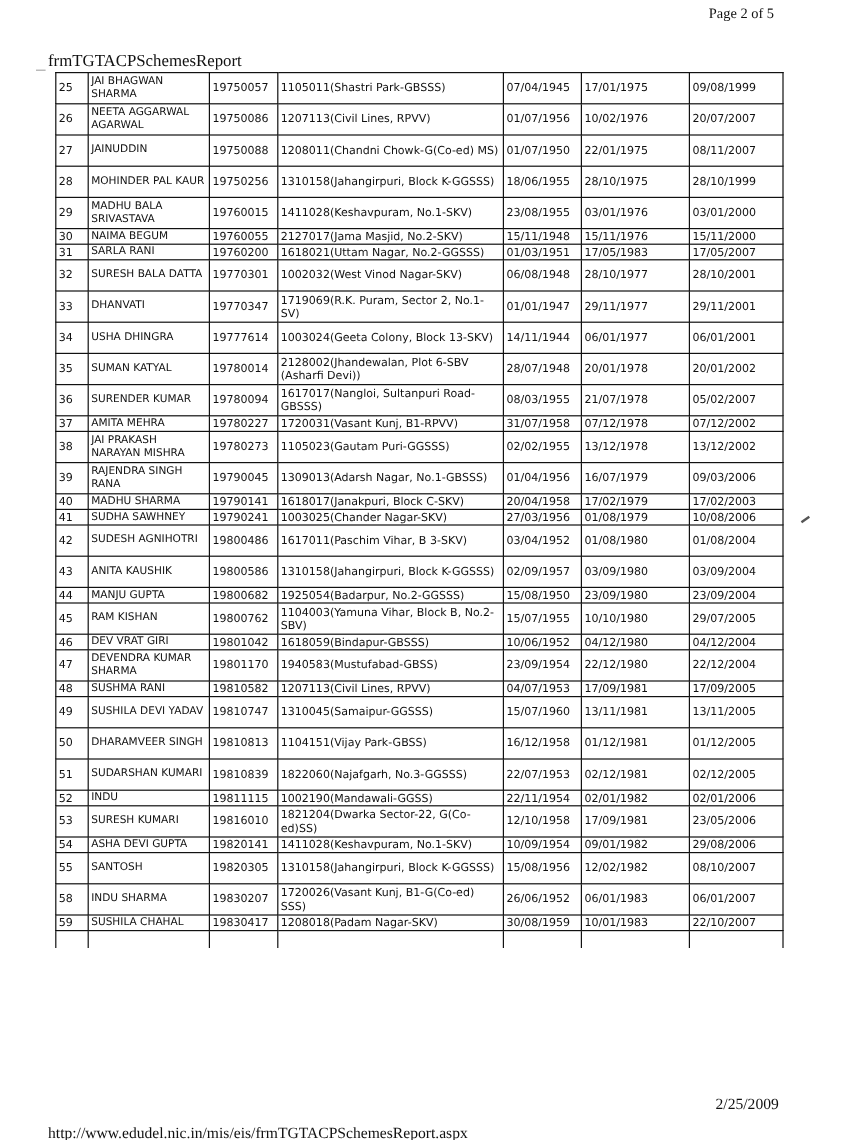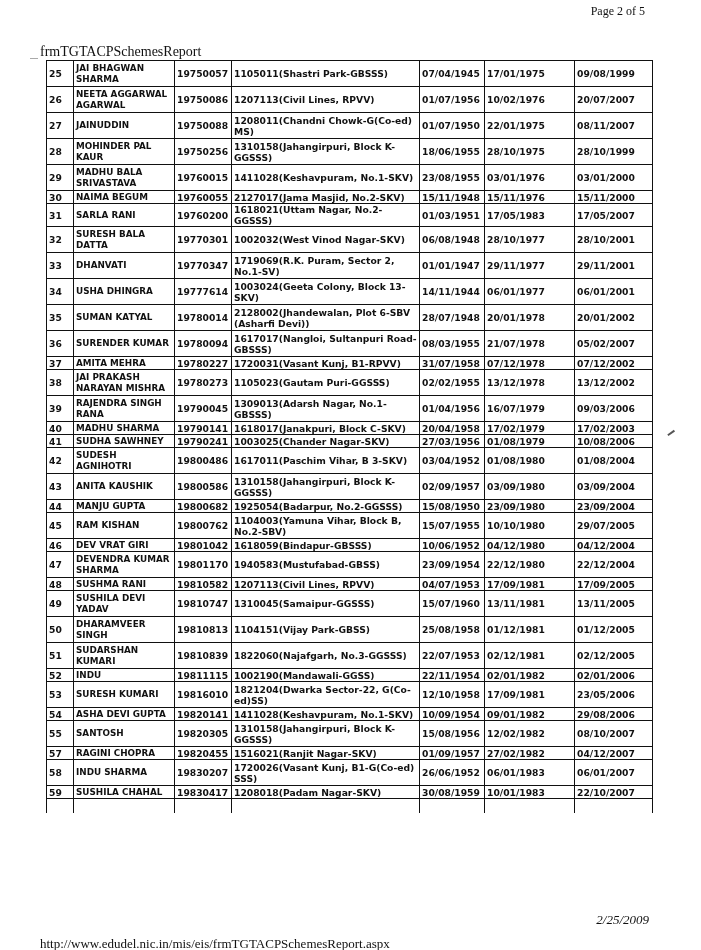--- a/index.html
+++ b/index.html
@@ -1,23 +1,23 @@
 <!DOCTYPE html>
 <html><head>
 <meta charset="utf-8">
 <style>
   html, body { margin: 0; padding: 0; background: #ffffff; }
   body { width: 701px; height: 950px; position: relative; overflow: hidden; font-family: "Liberation Sans", sans-serif; color: #111; }
   .hdr-title { position: absolute; left: 40px; top: 4px; font-family: "Liberation Serif", serif; font-size: 14px; margin-top: 40px; }
   .hdr-page { position: absolute; right: 56px; top: 4px; font-family: "Liberation Serif", serif; font-size: 12px; }
   .ftr-url { position: absolute; left: 40px; top: 936px; font-family: "Liberation Serif", serif; font-size: 13px; }
-  .ftr-date { position: absolute; right: 52px; top: 912px; font-family: "Liberation Serif", serif; font-size: 13px; font-style: italic; }
+  .ftr-date { position: absolute; right: 52px; top: 912px; font-family: "Liberation Serif", serif; font-size: 13px; }
   .stray-mark { position: absolute; left: 667px; top: 432px; width: 8px; height: 1.5px; background: #555; transform: rotate(-35deg); }
   .corner-mark { position: absolute; left: 30px; top: 58px; width: 8px; height: 1px; background: #aaa; }
-  table.report { position: absolute; left: 46px; top: 60px; border-collapse: collapse; table-layout: fixed; width: 600px; font-family: "DejaVu Sans", sans-serif; font-size: 9.2px; font-weight: bold; }
+  table.report { position: absolute; left: 46px; top: 60px; border-collapse: collapse; table-layout: fixed; width: 600px; font-family: "DejaVu Sans", sans-serif; font-size: 9.2px; }
   table.report td { border: 1.4px solid #111; padding: 0 2px; vertical-align: middle; line-height: 11px; overflow: hidden; }
   table.report td.c-sn { width: 22px; }
   table.report td.c-name { width: 96px; font-size: 8.8px; }
   table.report td.c-id { width: 52px; }
   table.report td.c-school { width: 183px; }
   table.report td.c-dob { width: 60px; }
   table.report td.c-doj { width: 85px; }
   table.report td.c-acp { width: 73px; }
   tr.two-line td { height: 25px; }
   tr.one-line td { height: 12px; }
@@ -256,21 +256,21 @@
         <td class="c-school">1310045(Samaipur-GGSSS)</td>
         <td class="c-dob">15/07/1960</td>
         <td class="c-doj">13/11/1981</td>
         <td class="c-acp">13/11/2005</td>
       </tr>
       <tr class="two-line">
         <td class="c-sn">50</td>
         <td class="c-name">DHARAMVEER SINGH</td>
         <td class="c-id">19810813</td>
         <td class="c-school">1104151(Vijay Park-GBSS)</td>
-        <td class="c-dob">25/08/1958</td>
+        <td class="c-dob">16/12/1958</td>
         <td class="c-doj">01/12/1981</td>
         <td class="c-acp">01/12/2005</td>
       </tr>
       <tr class="two-line">
         <td class="c-sn">51</td>
         <td class="c-name">SUDARSHAN KUMARI</td>
         <td class="c-id">19810839</td>
         <td class="c-school">1822060(Najafgarh, No.3-GGSSS)</td>
         <td class="c-dob">22/07/1953</td>
         <td class="c-doj">02/12/1981</td>
@@ -304,29 +304,20 @@
         <td class="c-acp">29/08/2006</td>
       </tr>
       <tr class="two-line">
         <td class="c-sn">55</td>
         <td class="c-name">SANTOSH</td>
         <td class="c-id">19820305</td>
         <td class="c-school">1310158(Jahangirpuri, Block K-GGSSS)</td>
         <td class="c-dob">15/08/1956</td>
         <td class="c-doj">12/02/1982</td>
         <td class="c-acp">08/10/2007</td>
-      </tr>
-      <tr class="one-line">
-        <td class="c-sn">57</td>
-        <td class="c-name">RAGINI CHOPRA</td>
-        <td class="c-id">19820455</td>
-        <td class="c-school">1516021(Ranjit Nagar-SKV)</td>
-        <td class="c-dob">01/09/1957</td>
-        <td class="c-doj">27/02/1982</td>
-        <td class="c-acp">04/12/2007</td>
       </tr>
       <tr class="two-line">
         <td class="c-sn">58</td>
         <td class="c-name">INDU SHARMA</td>
         <td class="c-id">19830207</td>
         <td class="c-school">1720026(Vasant Kunj, B1-G(Co-ed) SSS)</td>
         <td class="c-dob">26/06/1952</td>
         <td class="c-doj">06/01/1983</td>
         <td class="c-acp">06/01/2007</td>
       </tr>

